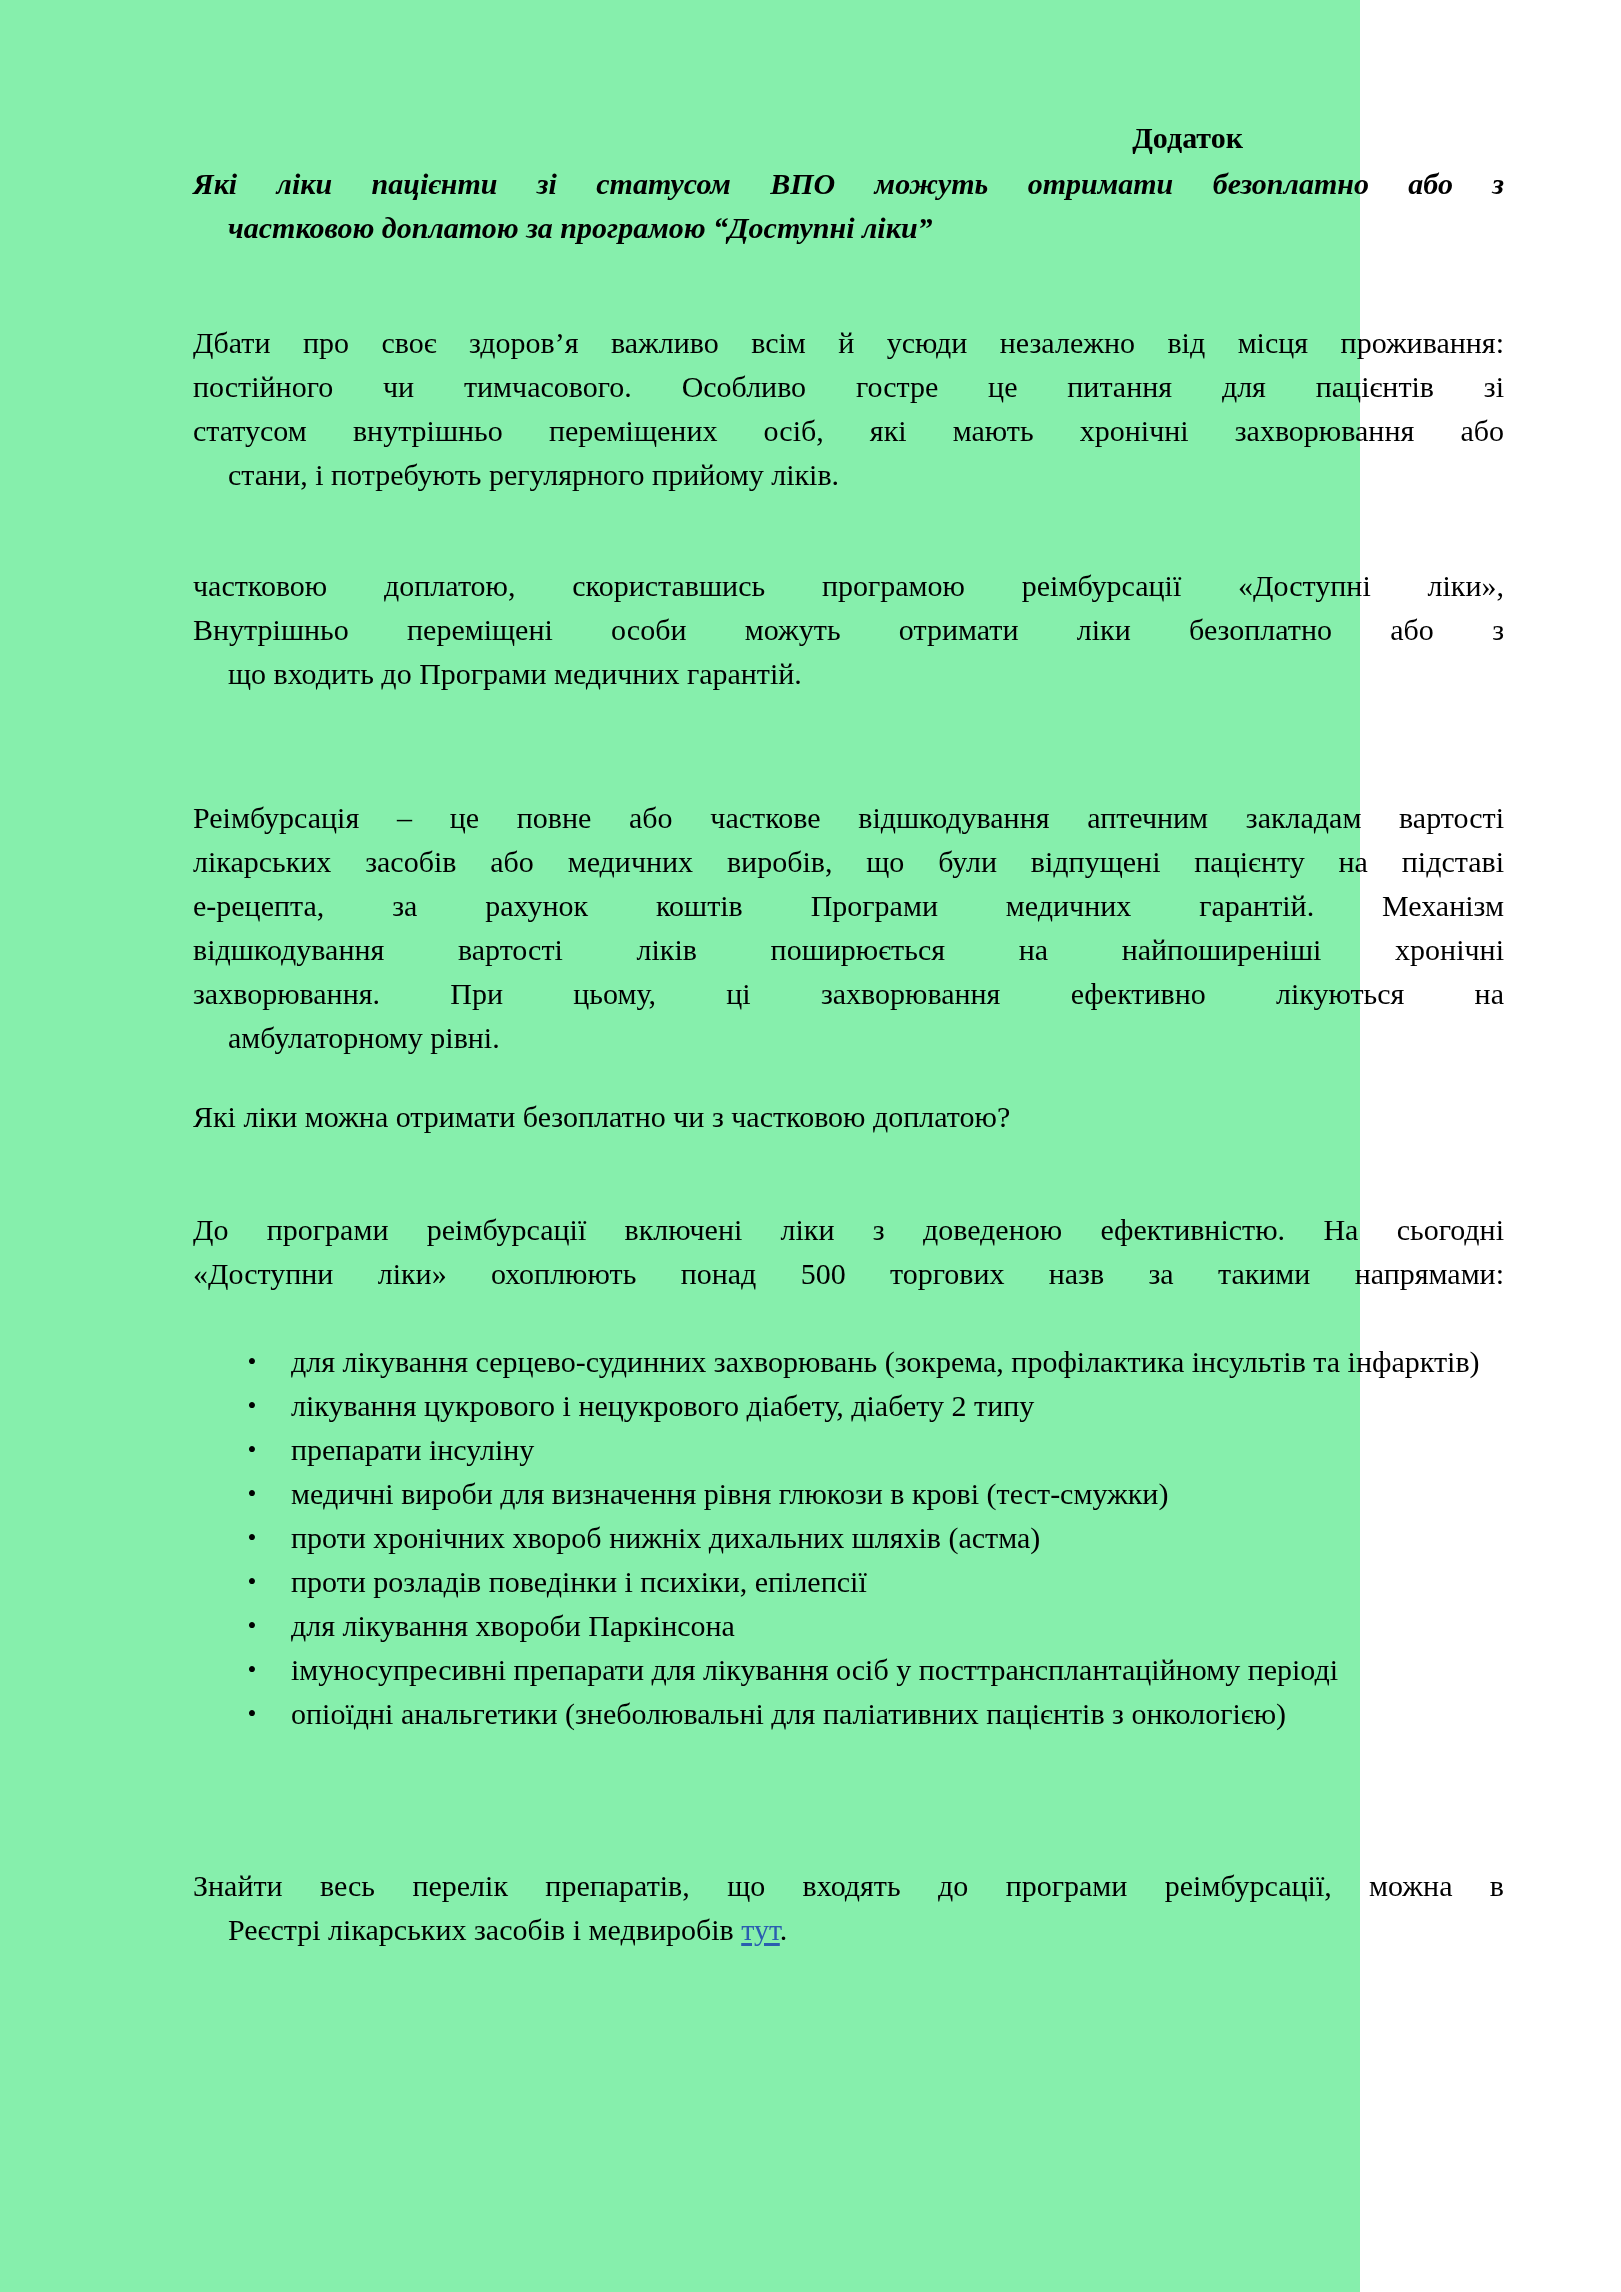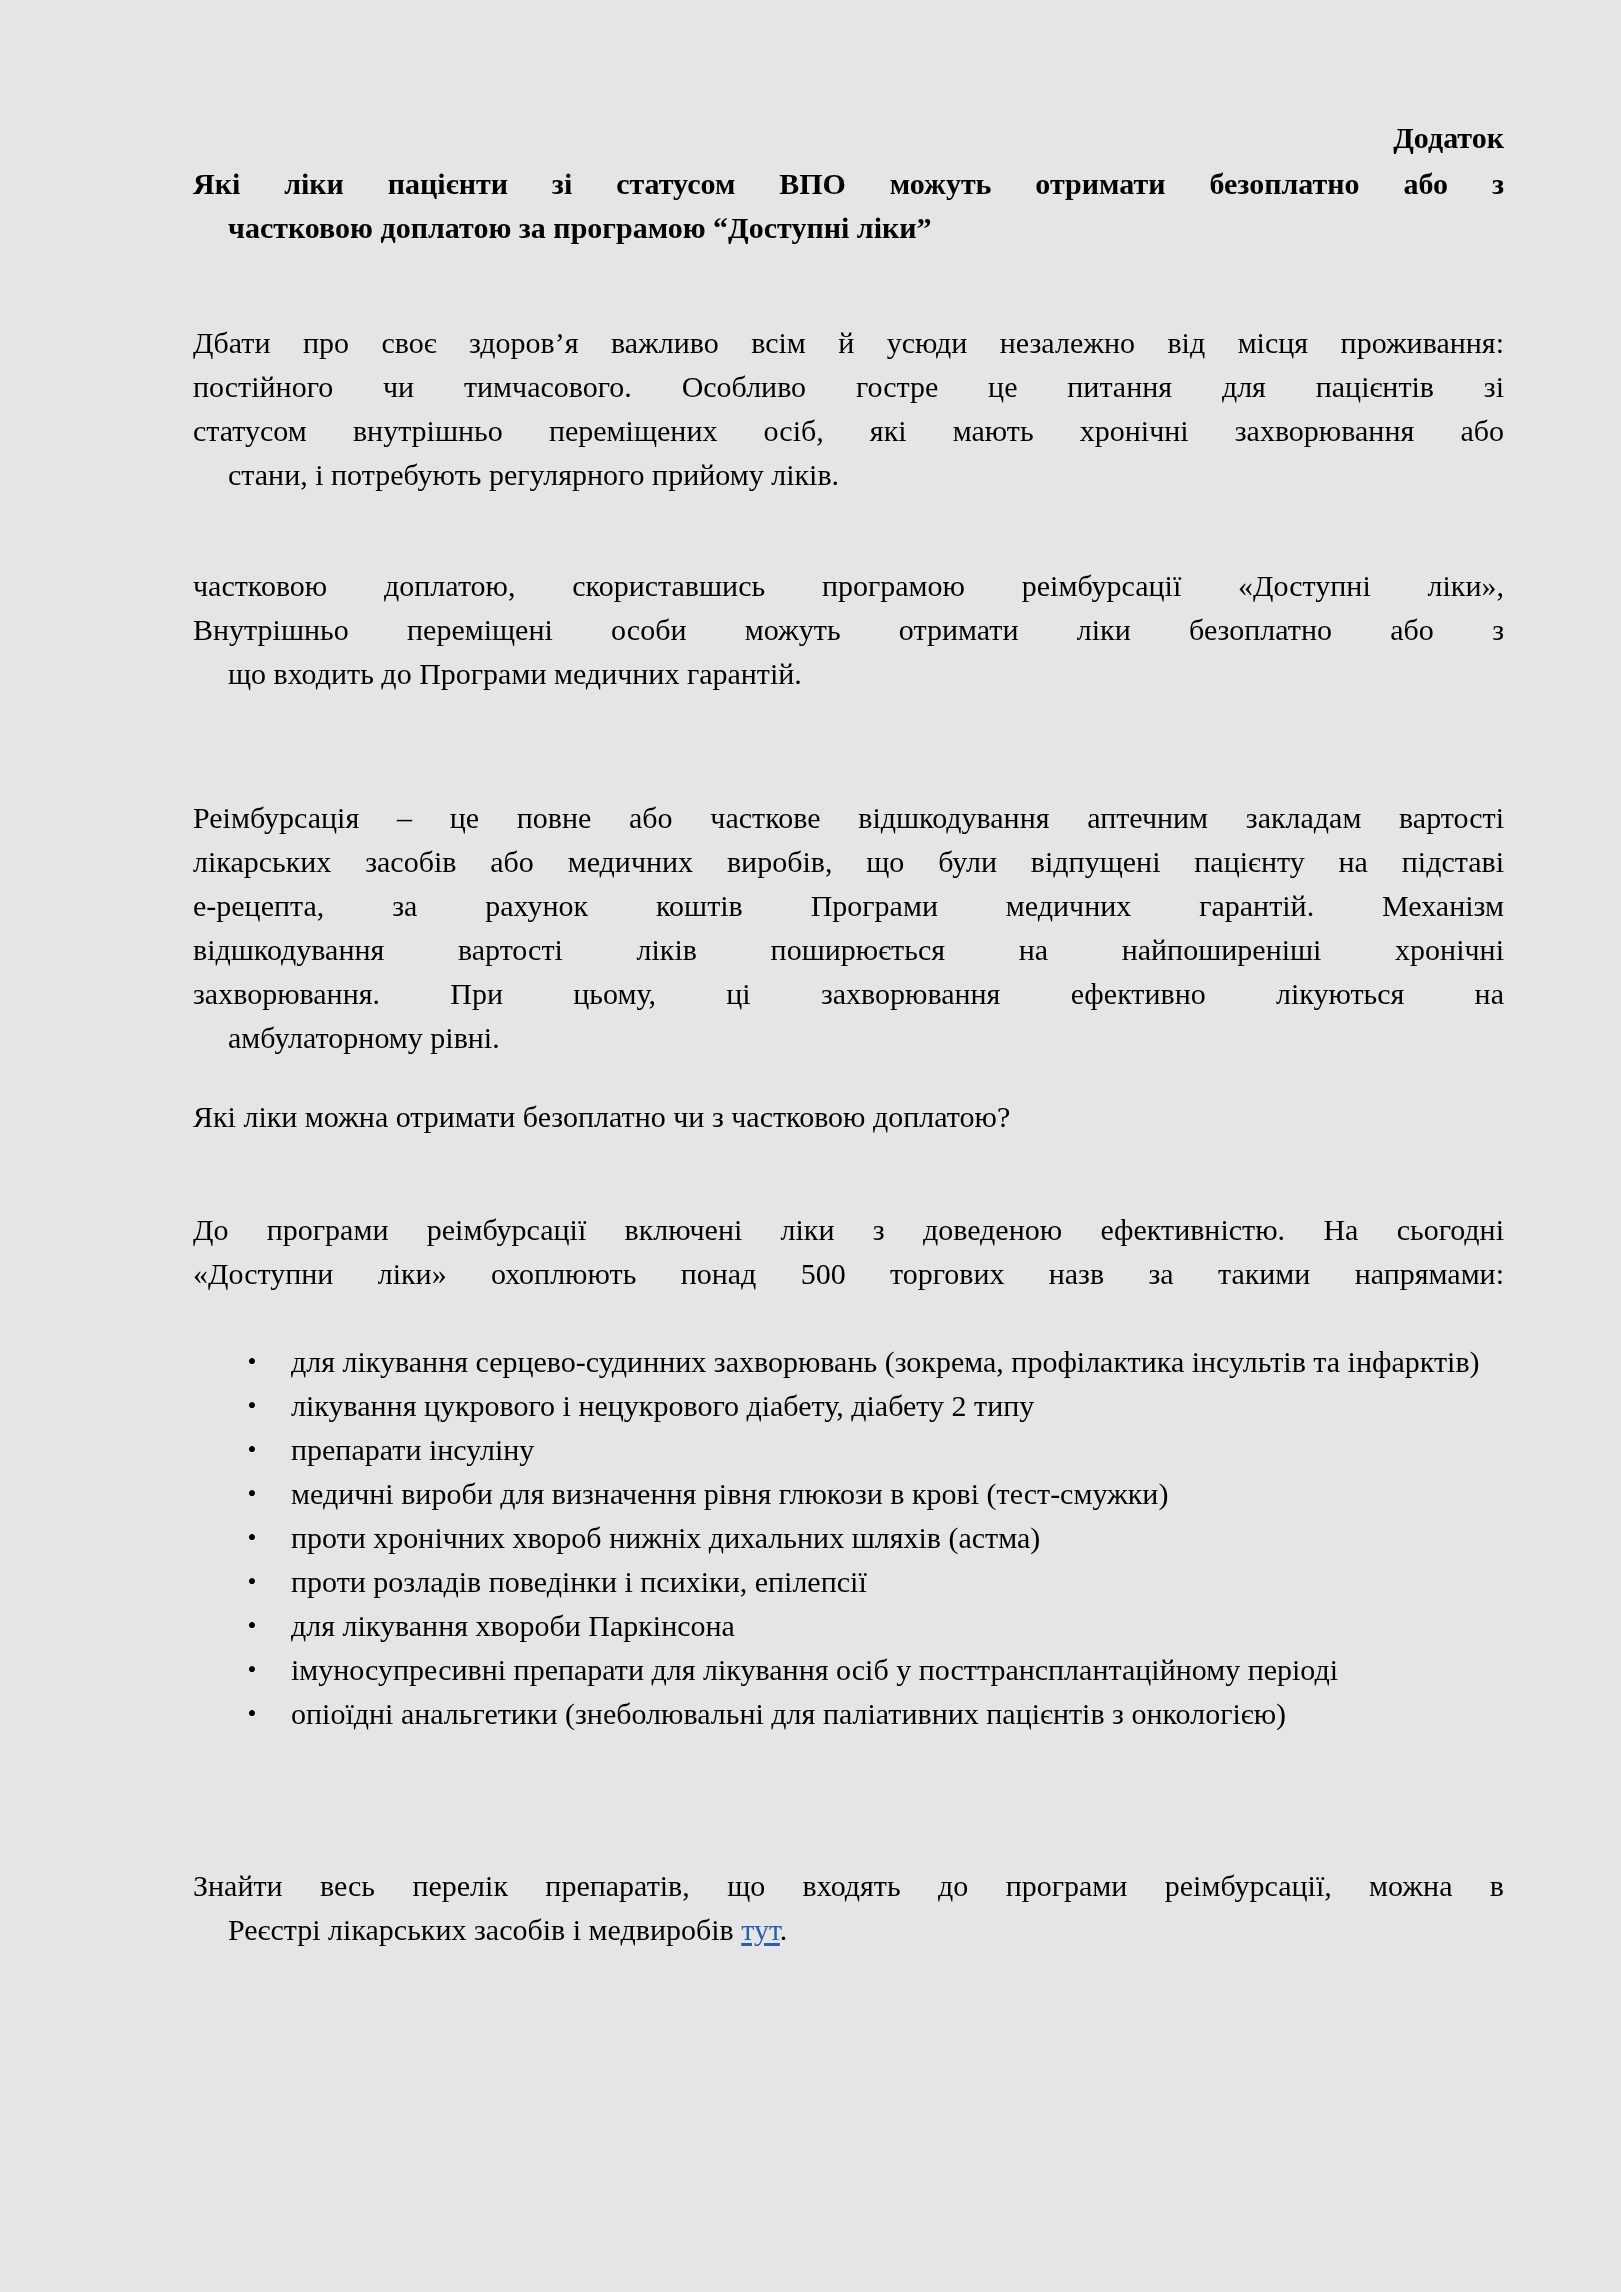--- a/index.html
+++ b/index.html
@@ -1,23 +1,23 @@
 <!DOCTYPE html>
 <html><head>
 <meta charset="utf-8">
 <style>
   html, body { margin: 0; padding: 0; background: #ffffff; }
   body { width: 1621px; height: 2293px; position: relative; overflow: hidden;
          font-family: "Liberation Serif", "DejaVu Serif", serif; color: #000; }
-  .page { position: absolute; left: 0; top: 0; width: 1621px; height: 2293px; background: #e5e5e5; }
+  .page { position: absolute; left: 0; top: 0; width: 1360px; height: 2293px; background: #86efac; }
   .block { position: absolute; left: 193px; width: 1311px; font-size: 30px; line-height: 44px; }
   .line-just { display: block; text-align: justify; text-align-last: justify; white-space: normal; }
   .line-left { display: block; text-align: left; margin-left: 35px; }
   .appendix { position: absolute; right: 117px; top: 116px; font-size: 30px; font-weight: bold; line-height: 44px; }
-  .title { top: 162px; font-weight: bold; }
+  .title { top: 162px; font-weight: bold; font-style: italic; }
   .intro { top: 321px; }
   .p1 { top: 564px; }
   .p2 { top: 796px; }
   .h2 { top: 1095px; font-weight: normal; }
   .p3 { top: 1208px; }
   .list { position: absolute; left: 193px; width: 1311px; top: 1340px; margin: 0; padding: 0; list-style: none; font-size: 30px; line-height: 44px; }
   .list li { position: relative; padding-left: 98px; }
   .list li .bullet { position: absolute; left: 54px; top: 0; width: 9.8px; text-align: center; font-size: 25.5px; }
   .list li .txt { display: block; text-align: justify; text-align-last: left; }
   .p4 { top: 1864px; }

